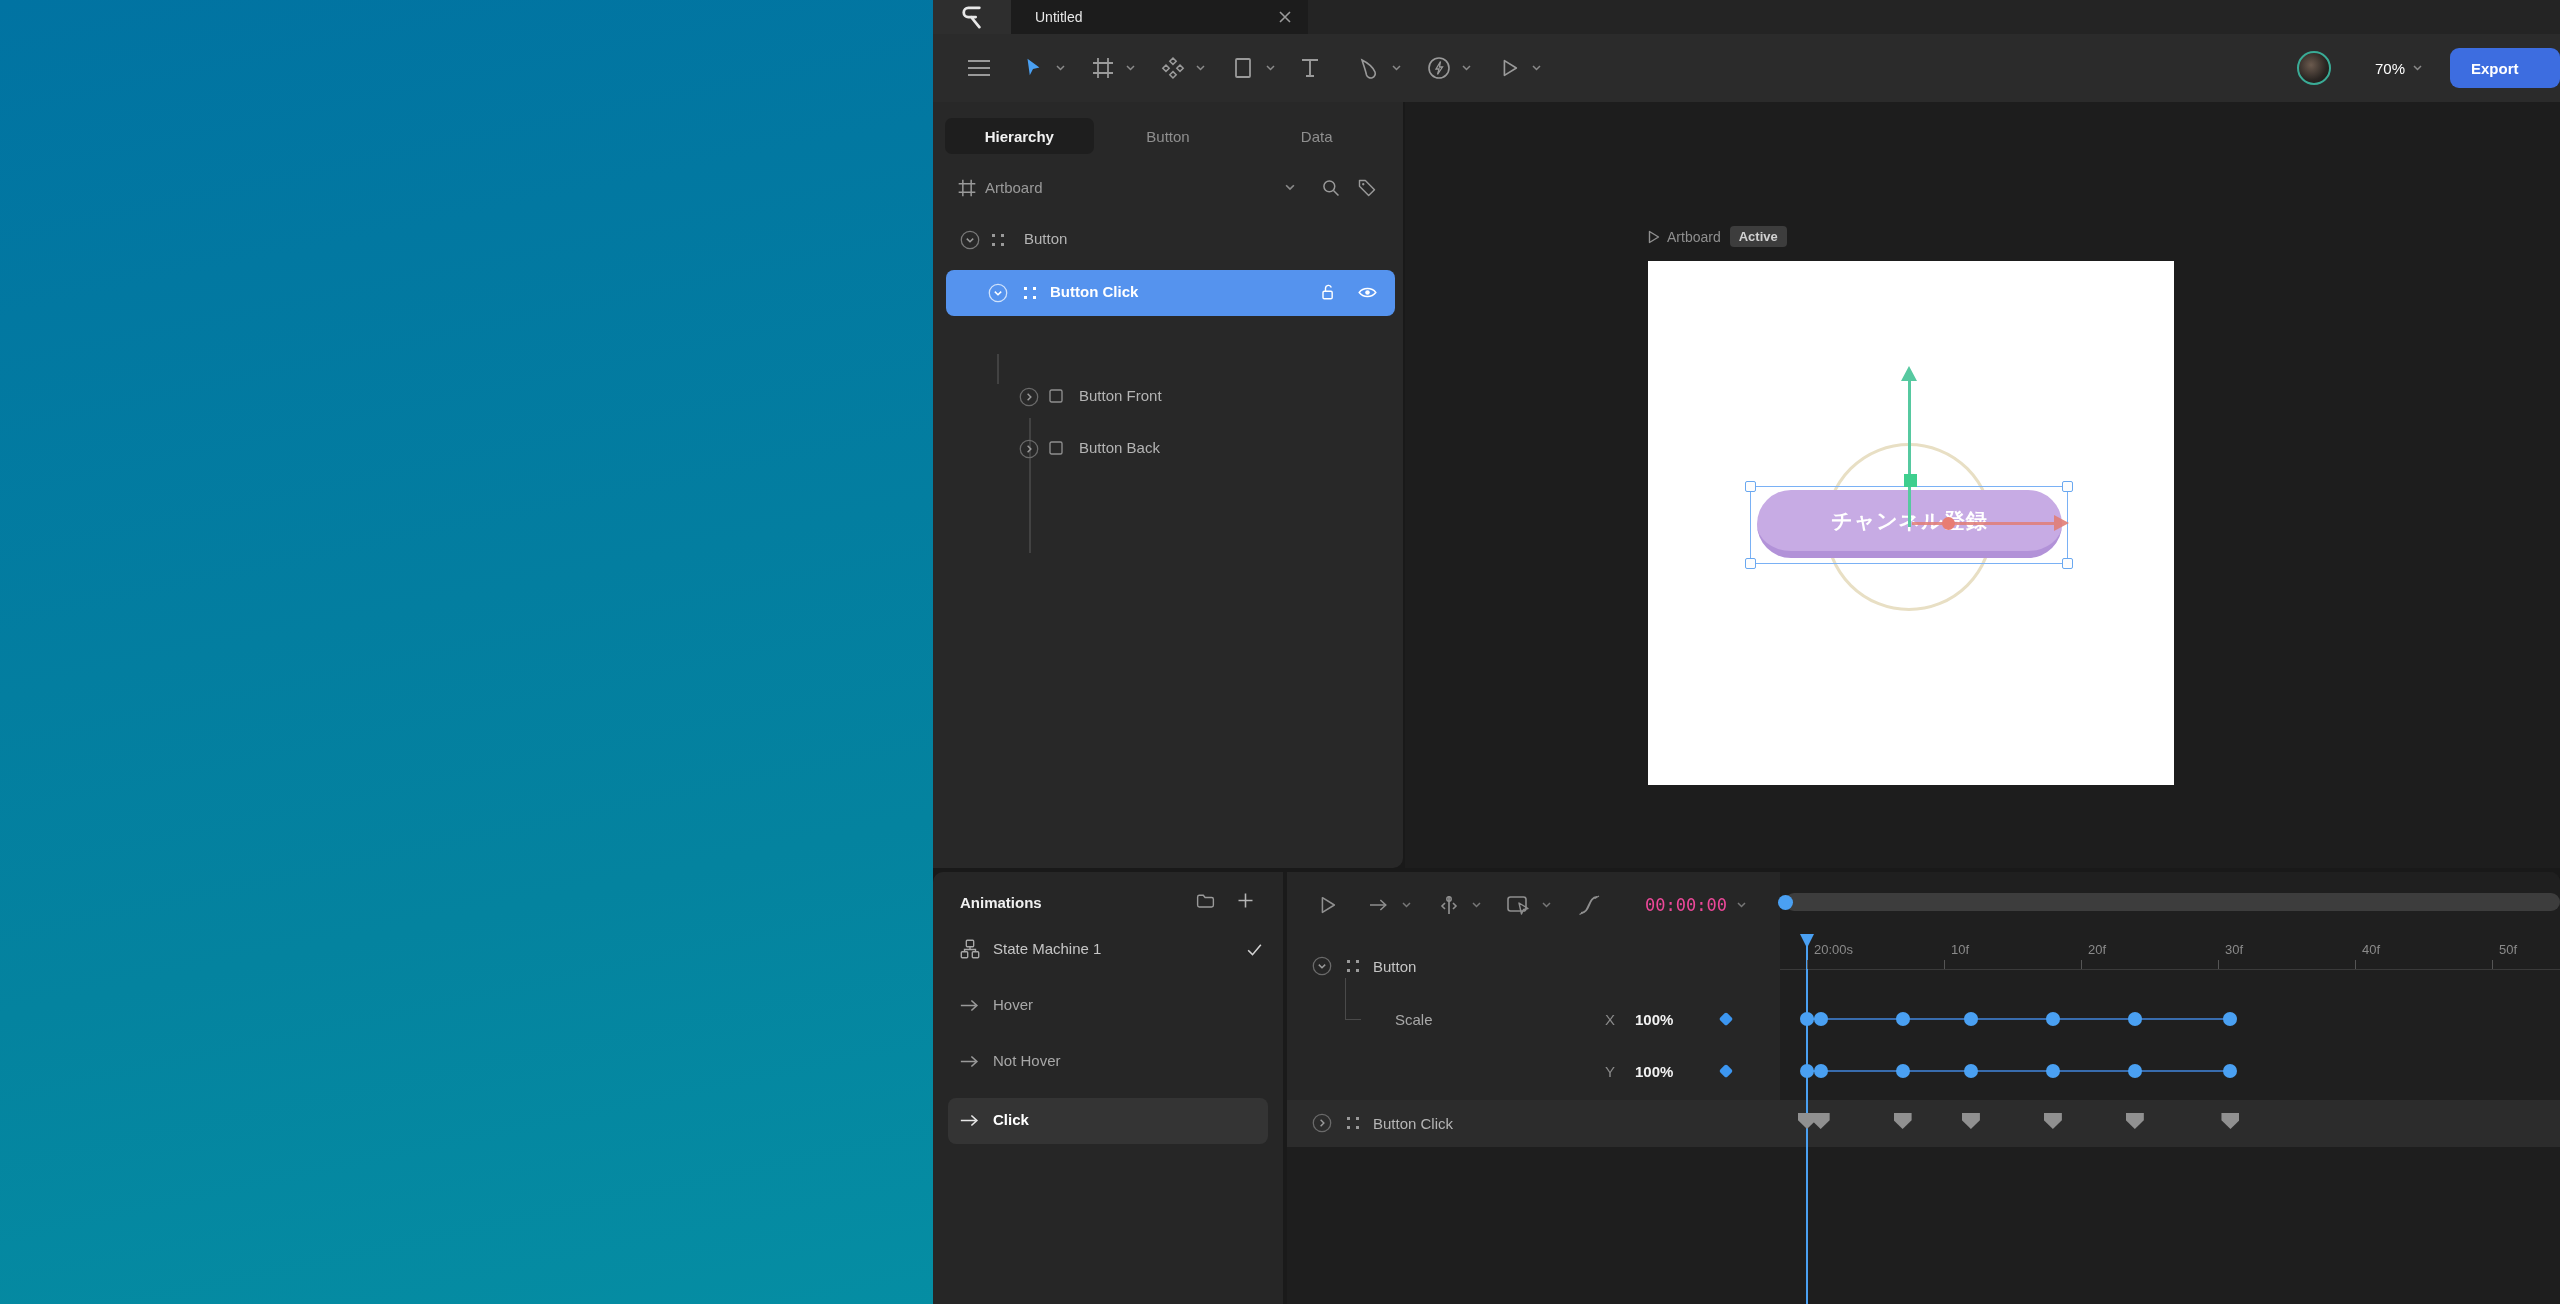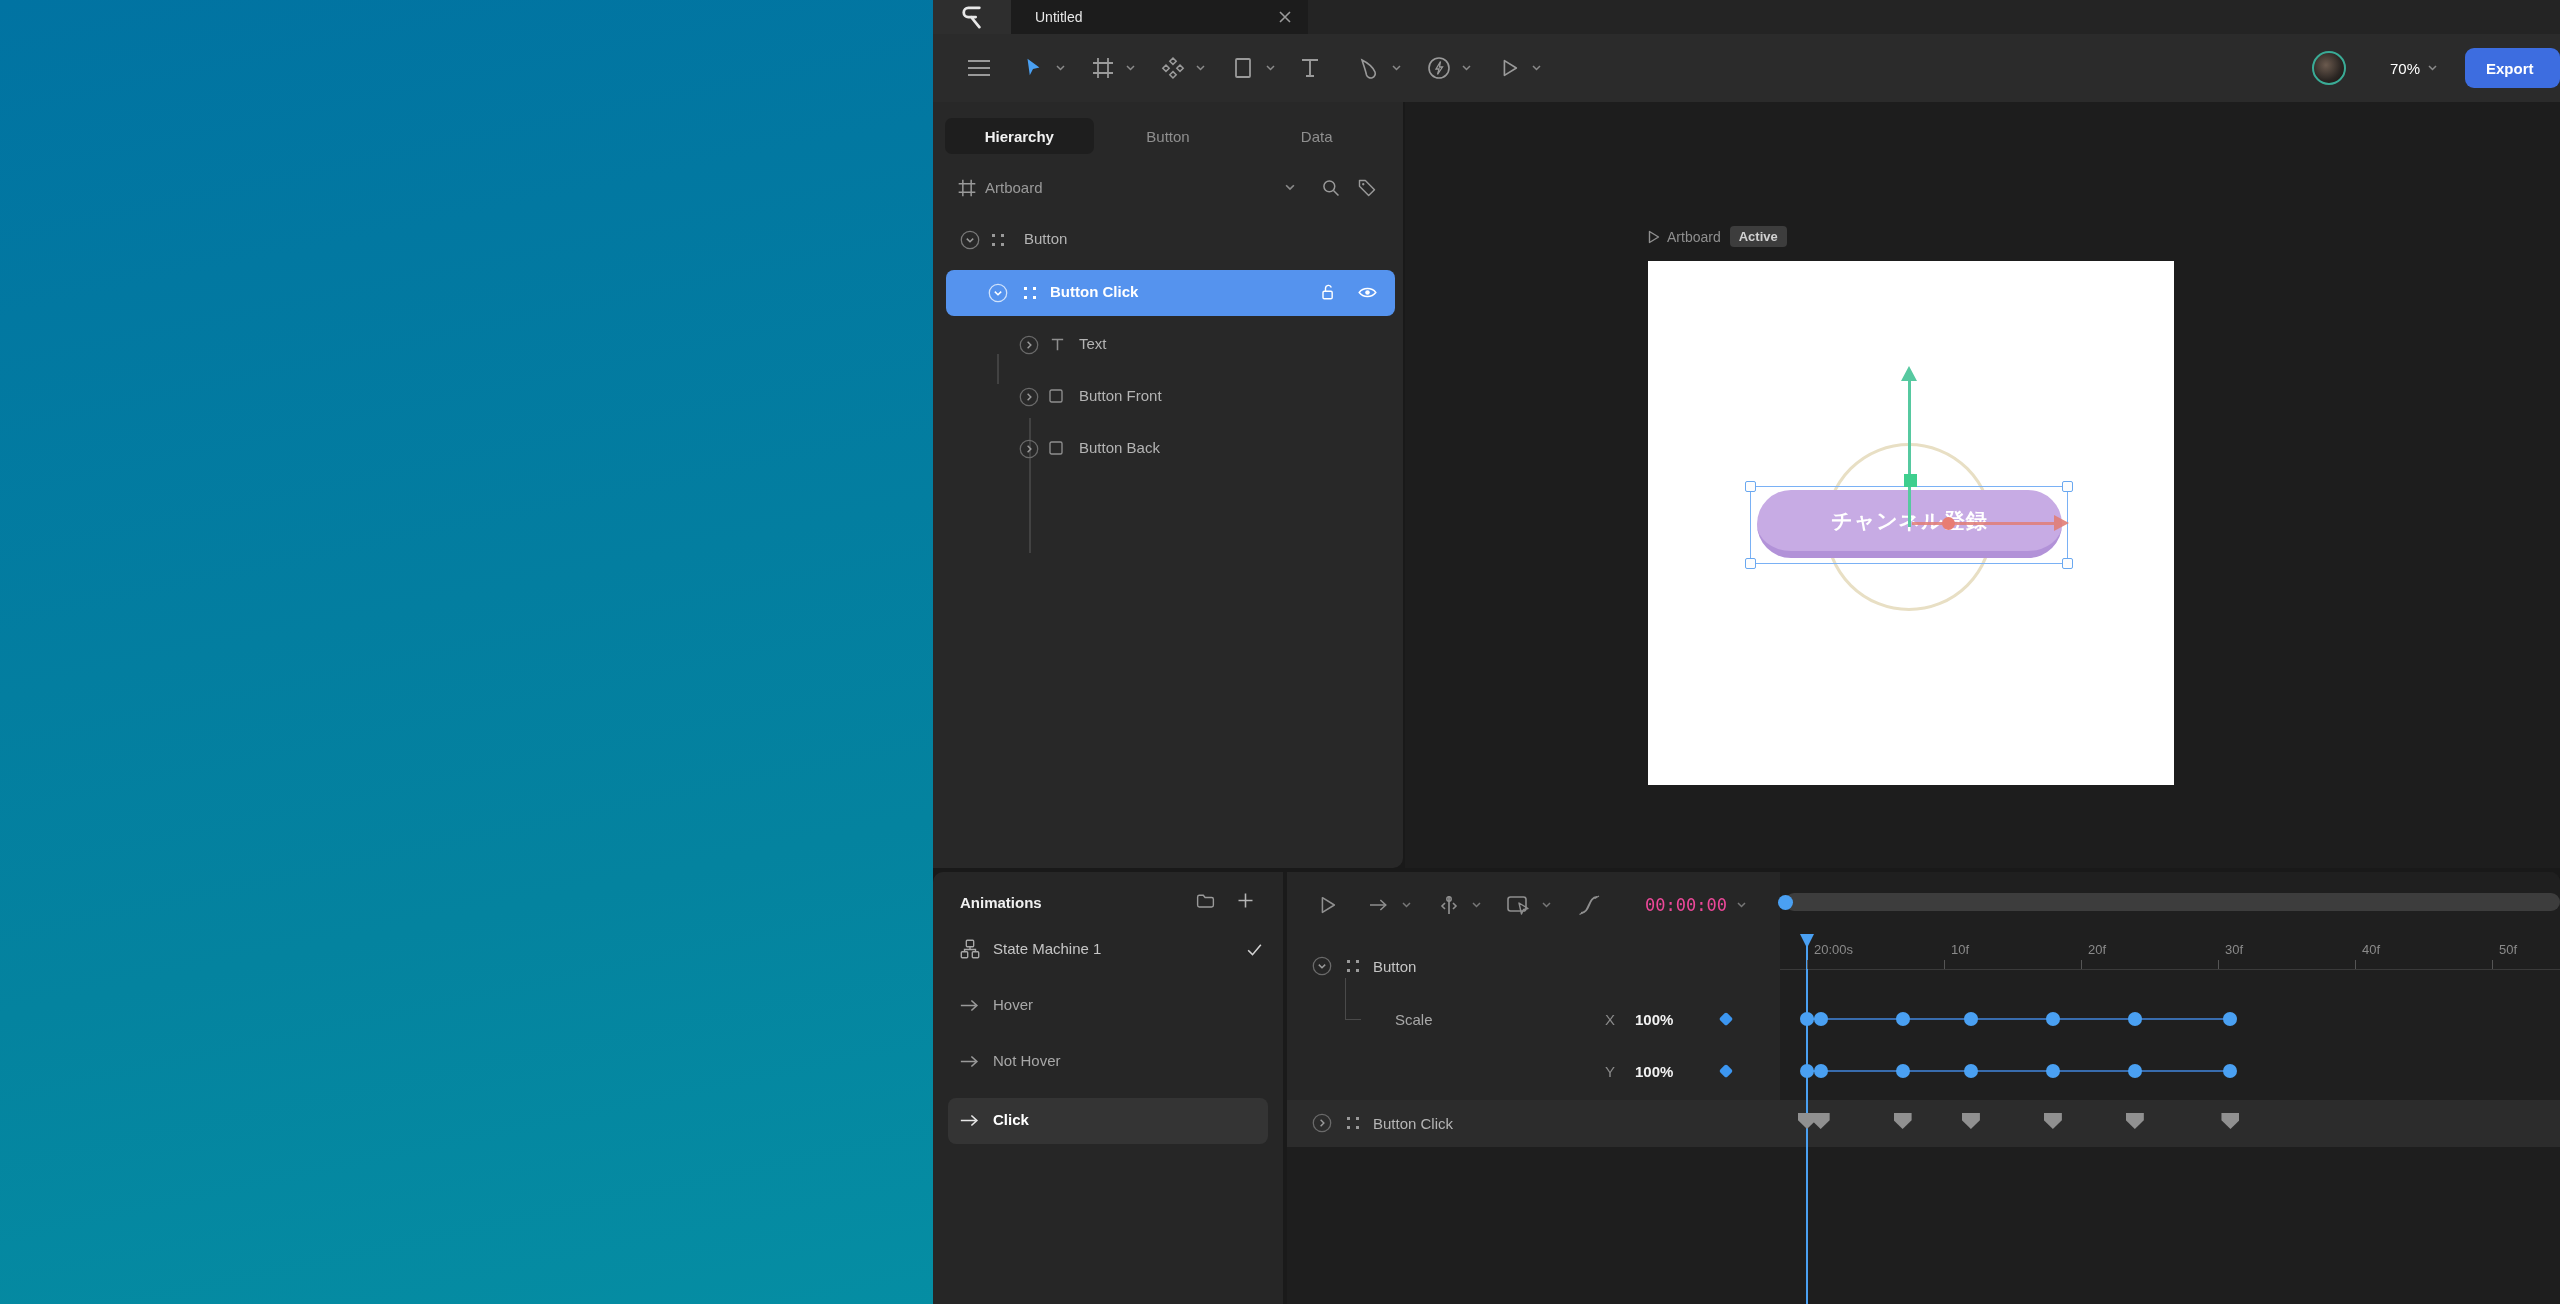--- a/index.html
+++ b/index.html
@@ -21,21 +21,21 @@
   
   .toolbar { position:absolute; left:0; top:34px; width:100%; height:68px; background:#2b2b2b; }
   .tool-left { position:absolute; left:26px; top:0; height:68px; display:flex; align-items:center; }
   .tool { display:flex; align-items:center; justify-content:center; width:40px; height:40px; }
   .tool.wide { width:34px; }
   .chev { width:14px; height:40px; display:flex; align-items:center; justify-content:center; margin-right:16px; }
   .tool-right { position:absolute; right:0; top:0; height:68px; display:flex; align-items:center; }
   .avatar { width:34px; height:34px; border-radius:50%; border:2.5px solid #3aab96;
     background:radial-gradient(circle at 40% 40%, #6b5a4e 0%, #2a2522 60%, #151311 100%); }
   .zoom-ctl { display:flex; align-items:center; margin-left:44px; color:#ffffff; font-size:15px; }
-  .export-btn { margin-left:28px; height:40px; width:95px; background:#3d6de0; border-radius:9px;
+  .export-btn { margin-left:28px; height:40px; width:110px; background:#3d6de0; border-radius:9px;
     color:#fff; font-size:15px; font-weight:bold; display:flex; align-items:center; padding-left:21px; }
   
   .hier { position:absolute; left:0; top:102px; width:470px; height:766px; background:#282828;
     border-radius:0 0 10px 0; }
   .seg-tabs { position:absolute; left:12px; top:16px; width:446px; height:36px; display:flex; }
   .seg { flex:1; display:flex; align-items:center; justify-content:center;
     color:#8f8f8f; font-size:15px; border-radius:7px; }
   .seg.active { background:#1e1e1e; color:#f2f2f2; font-weight:bold; }
   .ab-row { position:absolute; left:0; top:70px; width:470px; height:34px; }
   .ab-row .lbl { position:absolute; left:52px; top:7px; color:#9a9a9a; font-size:15px; }
@@ -311,34 +311,20 @@
           </svg>
       </span>
       <span class="icon-abs" style="left:424px;top:12px">
         <svg width="21" height="21" viewBox="0 0 24 24">
             <path d="M2.5 12 C7 6,17 6,21.5 12 C17 18,7 18,2.5 12 Z" stroke="#fff" stroke-width="1.6" fill="none"></path>
             <circle cx="12" cy="12" r="2.6" fill="#fff"></circle>
           </svg>
       </span>
     </div>
 
-    <div class="tree-row" style="top:220px">
-      <span class="icon-abs" style="left:85px;top:12px">
-        <svg width="22" height="22" viewBox="0 0 24 24">
-            <circle cx="12" cy="12" r="9.5" stroke="#6a6a6a" stroke-width="1.4" fill="none"></circle>
-            <path d="M10.5 8.5 L14 12 L10.5 15.5" stroke="#9a9a9a" stroke-width="1.6" fill="none"></path>
-          </svg>
-      </span>
-      <span class="icon-abs" style="left:116px;top:14px">
-        <svg width="17" height="17" viewBox="0 0 24 24">
-            <path d="M4 5 H20 M12 5 V20" stroke="#8f8f8f" stroke-width="2.2"></path>
-          </svg>
-      </span>
-      <span class="rlabel" style="left:146px">Text</span>
-    </div>
 
     <div class="tree-row" style="top:272px">
       <span class="icon-abs" style="left:85px;top:12px">
         <svg width="22" height="22" viewBox="0 0 24 24">
             <circle cx="12" cy="12" r="9.5" stroke="#6a6a6a" stroke-width="1.4" fill="none"></circle>
             <path d="M10.5 8.5 L14 12 L10.5 15.5" stroke="#9a9a9a" stroke-width="1.6" fill="none"></path>
           </svg>
       </span>
       <span class="icon-abs" style="left:114px;top:13px">
         <svg width="18" height="18" viewBox="0 0 24 24">

